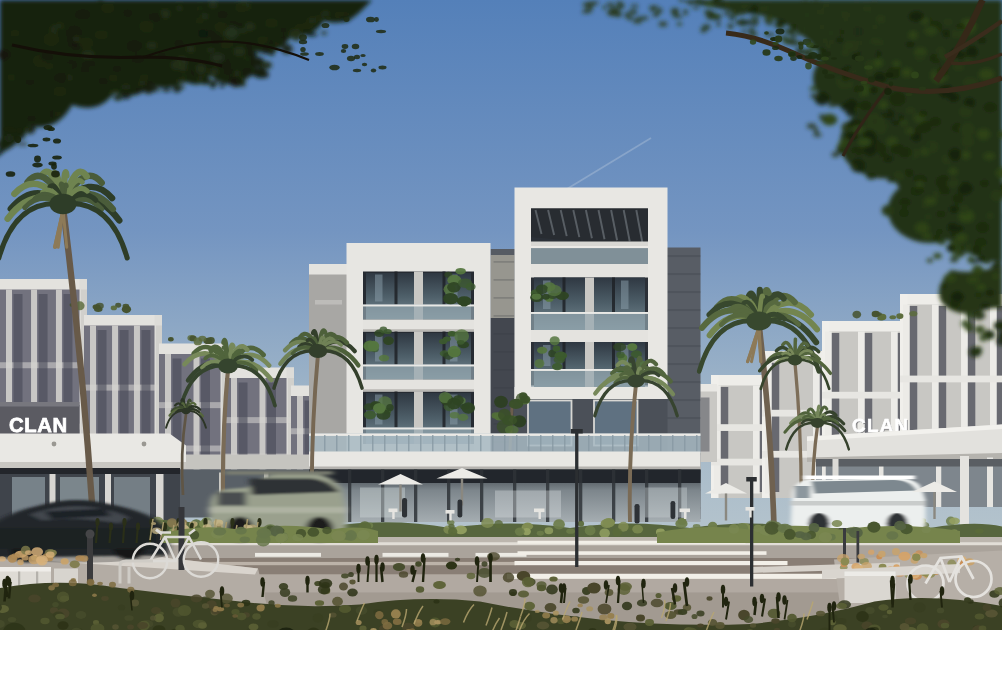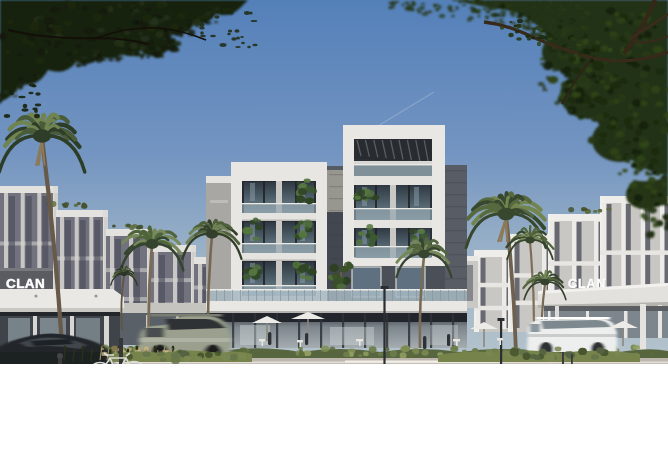--- a/index.html
+++ b/index.html
@@ -1,14 +1,14 @@
 <!DOCTYPE html>
 <html><head><meta charset="utf-8"><title>scene</title><style>
 html,body{margin:0;padding:0}
-#scene{position:relative;width:668px;height:364px;overflow:hidden;font-family:"Liberation Sans",sans-serif}
+#scene{position:relative;width:668px;height:420px;overflow:hidden;font-family:"Liberation Sans",sans-serif}
 svg{display:block}
 </style></head><body>
 <div id="scene">
 <svg width="668" height="452" viewBox="0 0 668 452">
 <defs>
 <linearGradient id="sky" x1="0" y1="0" x2="0" y2="1">
 <stop offset="0" stop-color="#5480b9"></stop>
           <stop offset="0.42" stop-color="#7495c1"></stop>
 <stop offset="0.72" stop-color="#9fb5c8"></stop>
           <stop offset="1" stop-color="#b7c5cd"></stop>

